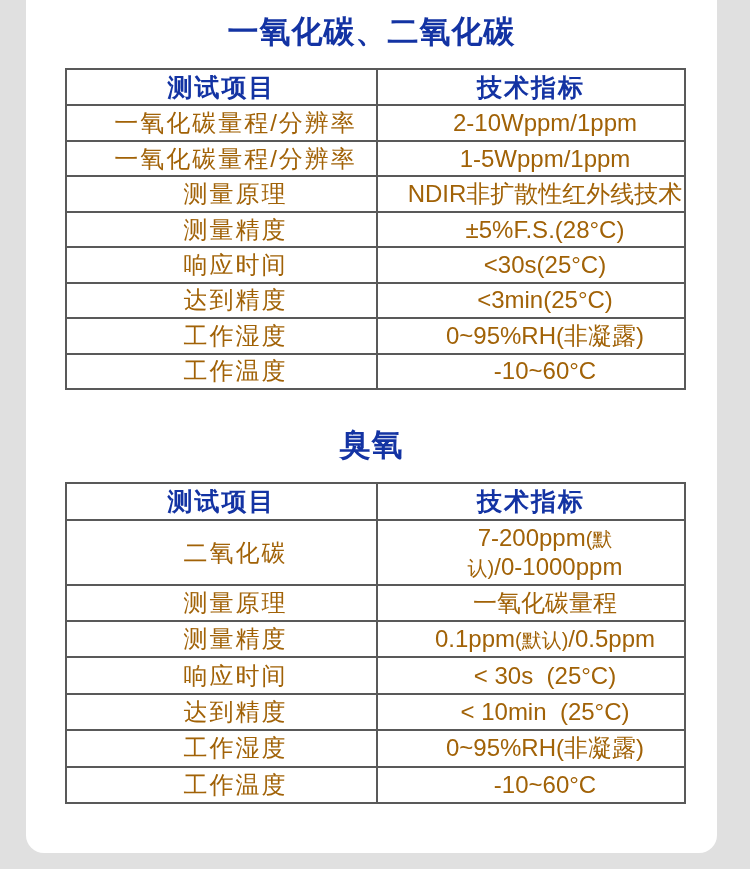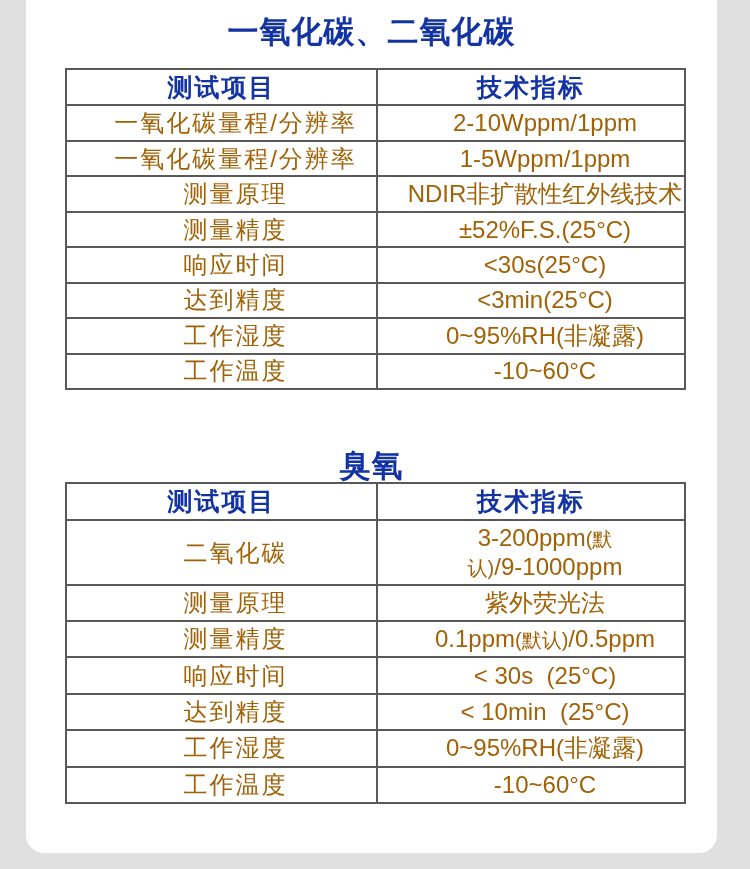--- a/index.html
+++ b/index.html
@@ -22,21 +22,21 @@
     left: 0; width: 100%;
     text-align: center;
     color: #1333a3;
     font-size: 31px;
     font-weight: bold;
     line-height: 36px;
     letter-spacing: 1px;
     margin: 0;
   }
   .title-1 { top: 14px; }
-  .title-2 { top: 448px; text-align: center; }
+  .title-2 { top: 427px; text-align: center; }
   table.spec {
     position: absolute;
     left: 39px;
     width: 619px;
     height: 322px;
     border-collapse: collapse;
     table-layout: fixed;
   }
   .table-1 { top: 68px; }
   .table-2 { top: 482px; }
@@ -89,21 +89,21 @@
     <tr>
       <td class="item-cell">一氧化碳量程/分辨率</td>
       <td><span class="val">1-5Wppm/1ppm</span></td>
     </tr>
     <tr>
       <td class="item-cell">测量原理</td>
       <td><span class="val">NDIR非扩散性红外线技术</span></td>
     </tr>
     <tr>
       <td class="item-cell">测量精度</td>
-      <td><span class="val">±52%F.S.(25°C)</span></td>
+      <td><span class="val">±5%F.S.(28°C)</span></td>
     </tr>
     <tr>
       <td class="item-cell">响应时间</td>
       <td><span class="val">&lt;30s(25°C)</span></td>
     </tr>
     <tr>
       <td class="item-cell">达到精度</td>
       <td><span class="val">&lt;3min(25°C)</span></td>
     </tr>
     <tr>
@@ -124,25 +124,25 @@
         <col class="c-item">
         <col class="c-value">
       </colgroup>
     <tbody>
         <tr>
       <th>测试项目</th>
       <th>技术指标</th>
     </tr>
     <tr>
       <td class="item-cell">二氧化碳</td>
-      <td><span class="val">3-200ppm</span><span class="val-small">(默认)</span><span class="val">/9-1000ppm</span></td>
+      <td><span class="val">7-200ppm</span><span class="val-small">(默认)</span><span class="val">/0-1000ppm</span></td>
     </tr>
     <tr>
       <td class="item-cell">测量原理</td>
-      <td><span class="val">紫外荧光法</span></td>
+      <td><span class="val">一氧化碳量程</span></td>
     </tr>
     <tr>
       <td class="item-cell">测量精度</td>
       <td><span class="val">0.1ppm</span><span class="val-small">(默认)</span><span class="val">/0.5ppm</span></td>
     </tr>
     <tr>
       <td class="item-cell">响应时间</td>
       <td><span class="val">&lt; 30s  (25°C)</span></td>
     </tr>
     <tr>

